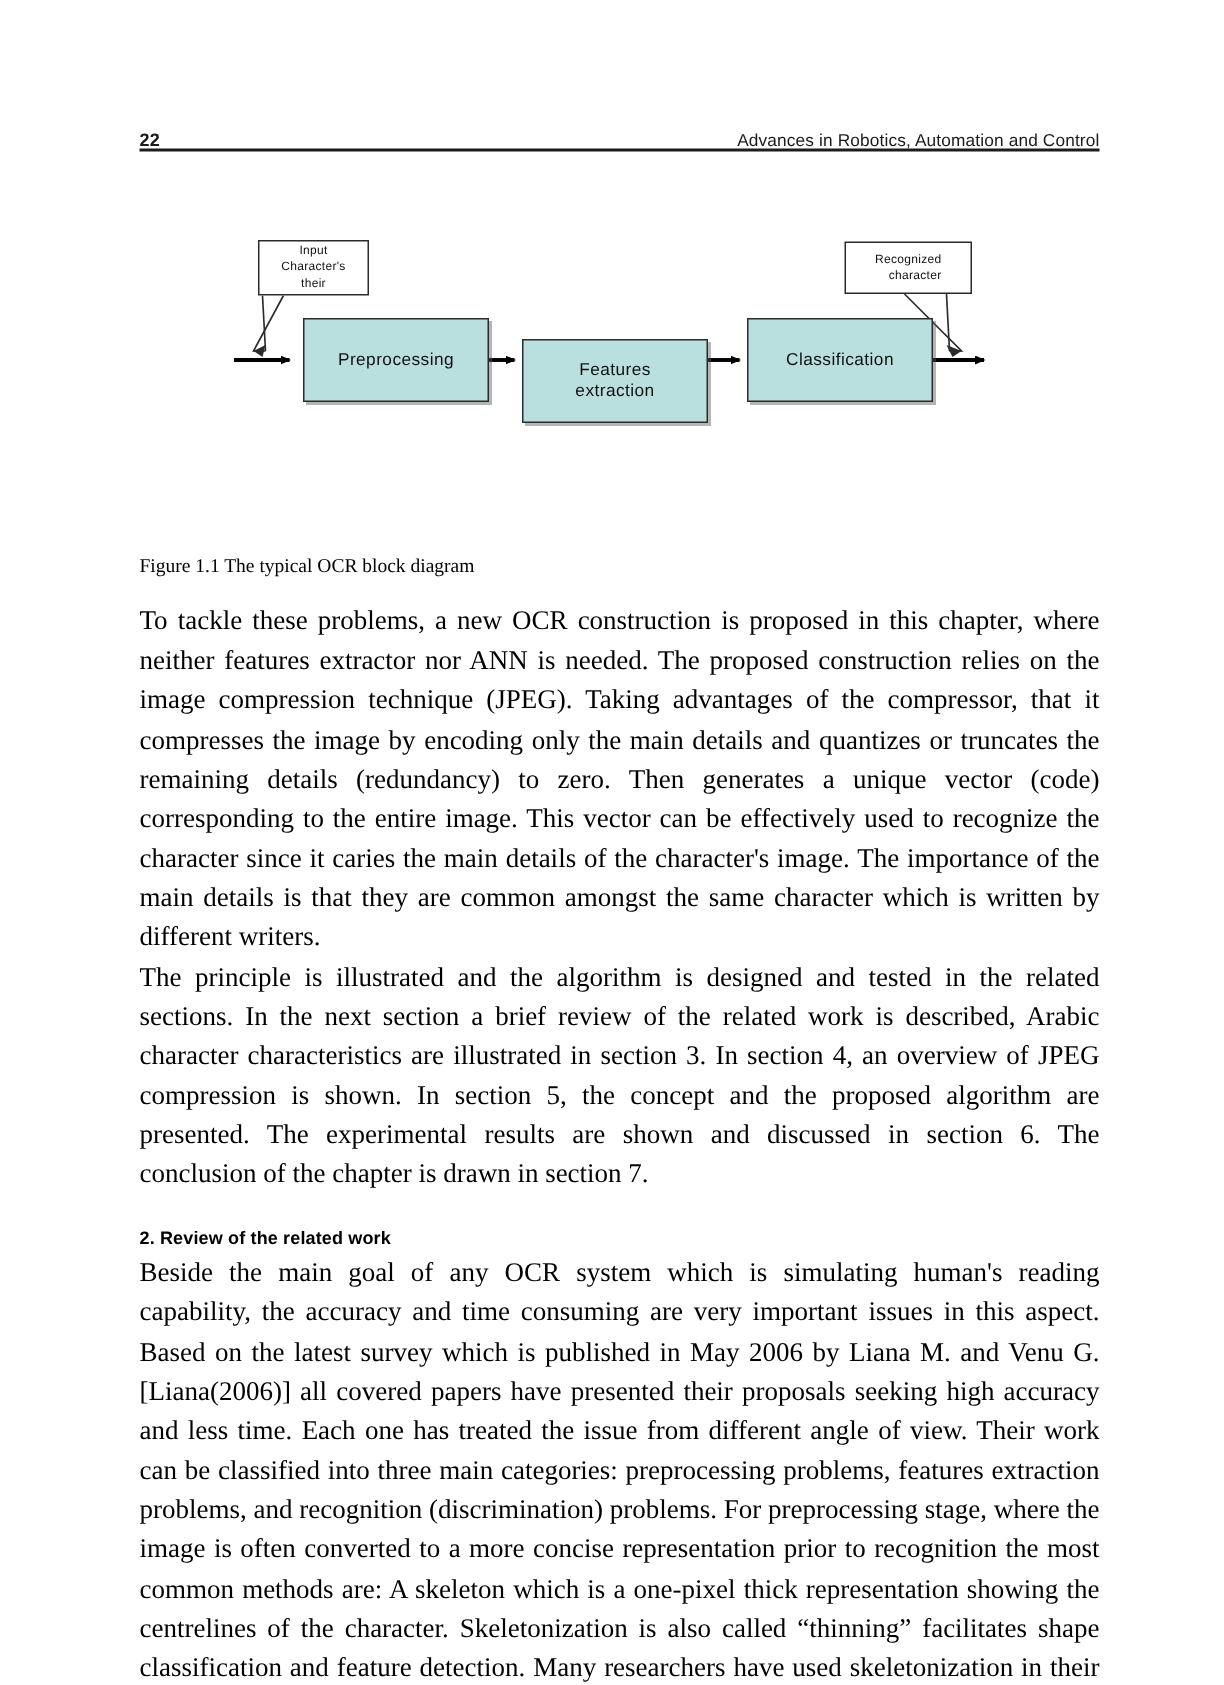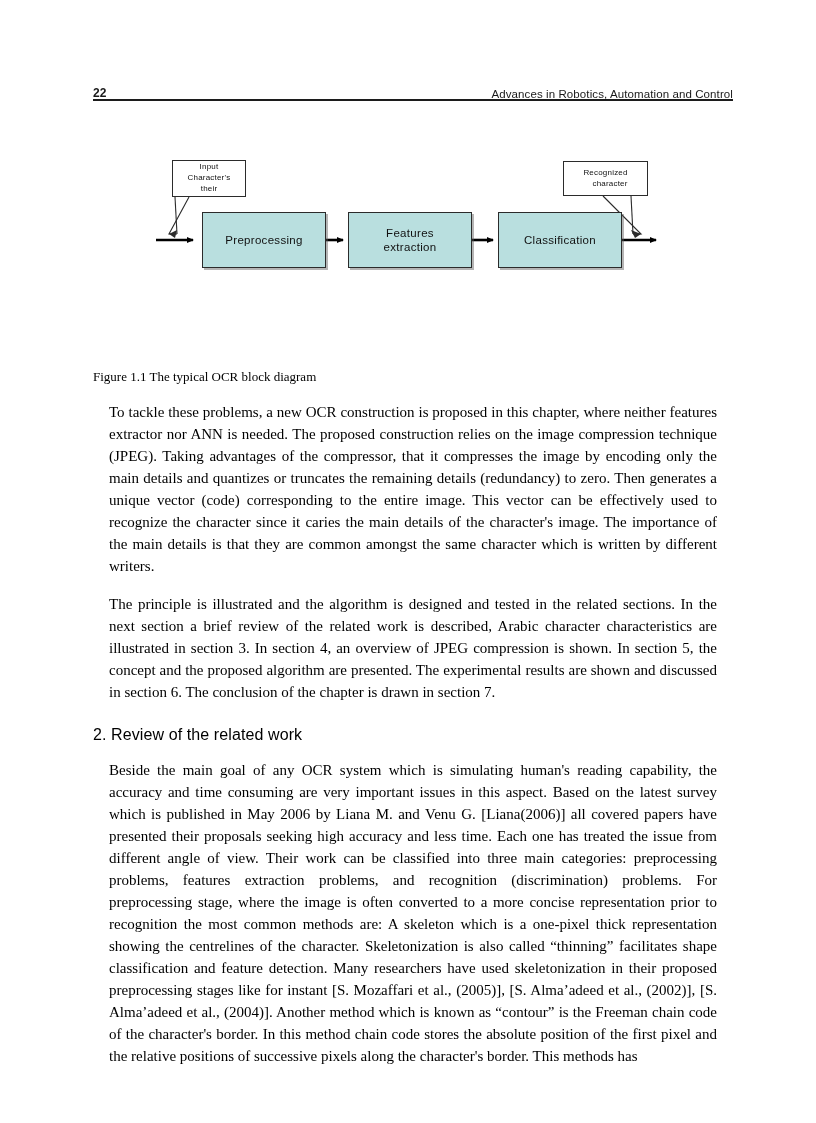--- a/index.html
+++ b/index.html
@@ -80,21 +80,21 @@
     font-family: "Liberation Sans", sans-serif;
     font-size: 11.5px;
     color: #111111;
     line-height: 1.25;
     letter-spacing: 0.3px;
     top: 72px;
     width: 124px;
     height: 56px;
   }
   .flow-box.b1 { left: 109px; }
-  .flow-box.b2 { left: 255px; }
+  .flow-box.b2 { left: 255px; margin-top: 14px; }
   .flow-box.b3 { left: 405px; }
 
   .callout {
     position: absolute;
     box-sizing: border-box;
     background: #ffffff;
     border: 1.1px solid #2b2b2b;
     display: flex;
     align-items: center;
     justify-content: center;
@@ -135,34 +135,34 @@
     top: 368px;
     width: 640px;
   }
   .fig-caption {
     font-size: 13px;
     line-height: 1.42;
     margin: 0 0 14px 0;
     text-align: left;
   }
   p.body {
-    font-size: 15px;
+    font-size: 18px;
     line-height: 1.465;
-    margin: 16px;
+    margin: 0;
     text-align: justify;
     text-justify: inter-word;
     hyphens: none;
   }
   p.body.tight { margin-top: 0; }
 
   h2.section-heading {
     font-family: "Liberation Sans", sans-serif;
-    font-size: 16px;
-    font-weight: 400;
-    margin: 22px 0 15px 0;
+    font-size: 12px;
+    font-weight: 700;
+    margin: 22px 0 3px 0;
     letter-spacing: 0.1px;
   }
 </style>
 </head>
 <body>
 
 <div class="page">
 
   <div class="header">
     <span class="header-page-number">22</span>

